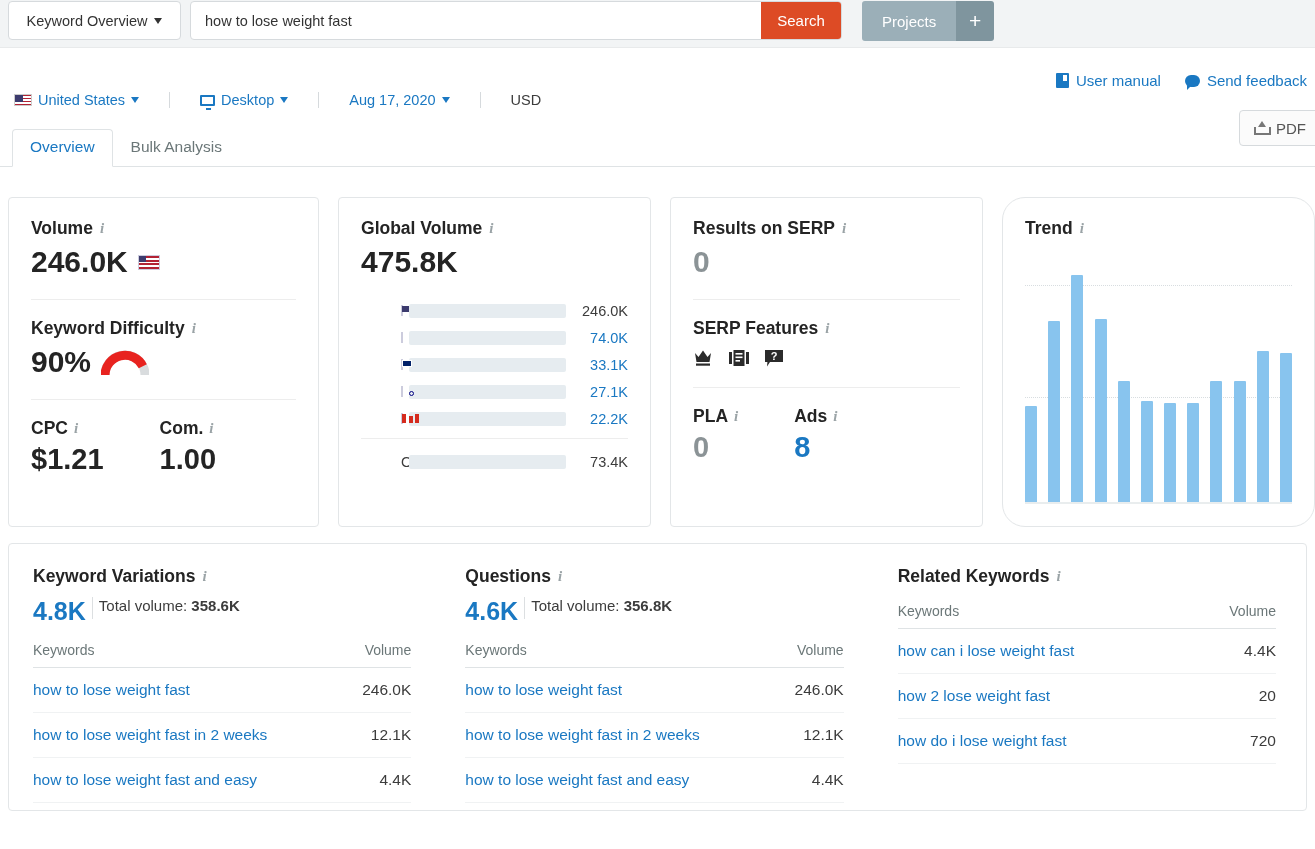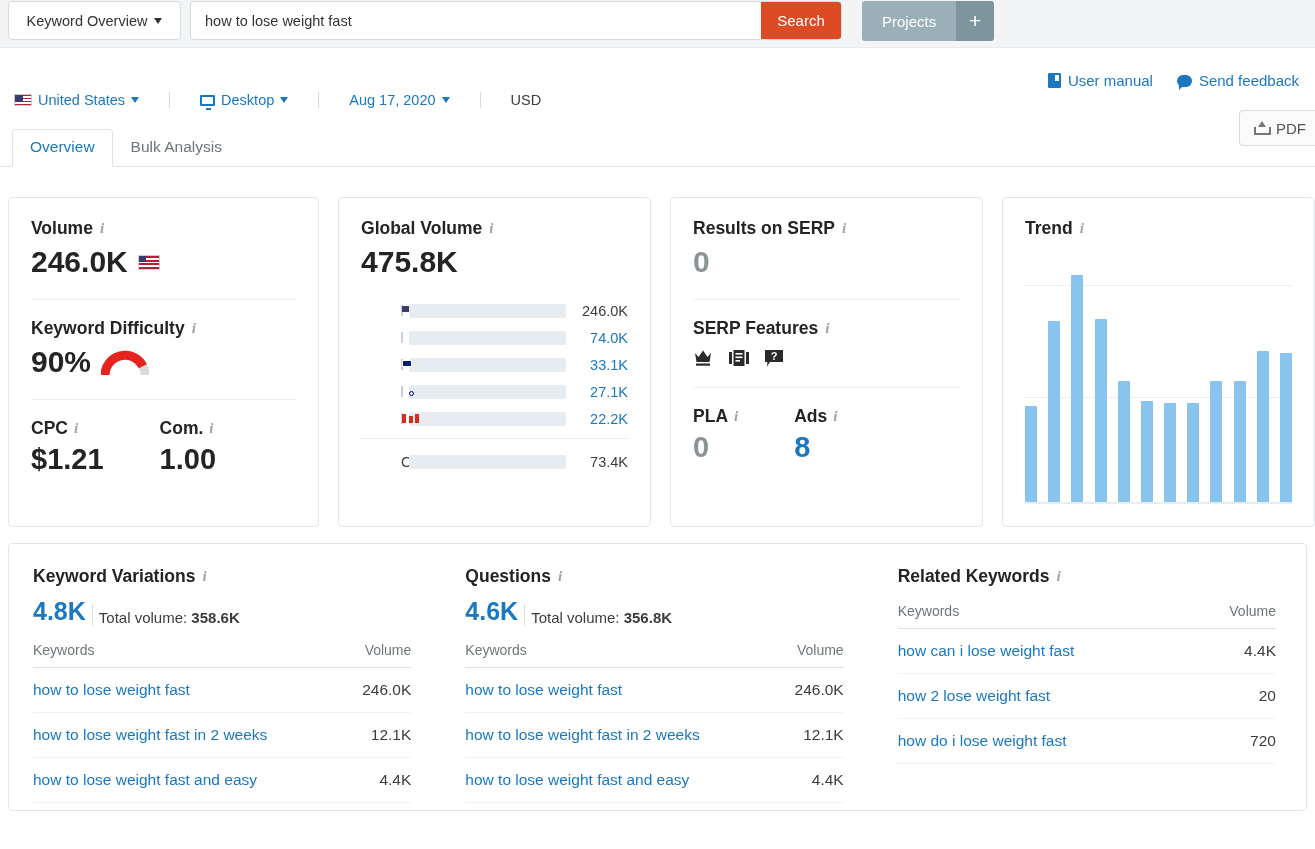--- a/index.html
+++ b/index.html
@@ -76,21 +76,21 @@
   }
   .flag-us::before { content:""; position:absolute; left:0; top:0; width:8px; height:7px; background:#3c3b6e; }
   .monitor {
     width: 15px; height: 11px; border: 2px solid #1a78c2; border-radius: 1px;
     position: relative; display:inline-block;
   }
   .monitor::after{content:"";position:absolute;left:4px;top:11px;width:5px;height:2px;background:#1a78c2;}
   .caret-blue { width: 0; height: 0; border-left: 4.5px solid transparent;
     border-right: 4.5px solid transparent; border-top: 6px solid #1a78c2; display:inline-block; }
 
-  .head-links { position: absolute; right: 16px; top: 24px; display: flex; gap: 24px; font-size: 15px; }
+  .head-links { position: absolute; right: 8px; top: 24px; display: flex; gap: 24px; font-size: 15px; }
   .head-links a { color: #1a78c2; text-decoration: none; display: flex; align-items: center; gap: 7px; cursor: pointer; }
   .ic-book { width: 13px; height: 15px; background:#1a78c2; border-radius: 1px; position: relative; display:inline-block; }
   .ic-book::after{content:"";position:absolute;right:2px;top:2px;width:4px;height:6px;background:#fff;}
   .ic-bubble { width: 15px; height: 12px; background:#1a78c2; border-radius: 7px; position: relative; display:inline-block; }
   .ic-bubble::after{content:"";position:absolute;left:2px;bottom:-3px;border-left:4px solid #1a78c2;border-bottom:4px solid transparent;}
   .pdf-btn {
     position: absolute; right: -6px; top: 62px; height: 36px;
     border: 1px solid #d6dadd; border-radius: 4px; background: #fbfbfb;
     display: flex; align-items: center; gap: 9px; padding: 0 14px;
     font-size: 15px; color: #555; cursor: pointer;
@@ -118,21 +118,21 @@
 
   
   .cards { display: flex; gap: 19px; padding: 14px 0 0 8px; }
   .card {
     background: #fff; border: 1px solid #e3e6e8; border-radius: 4px;
     height: 330px; padding: 20px 22px;
   }
   .card.c1 { width: 314px; }
   .card.c2 { width: 316px; }
   .card.c3 { width: 316px; }
-  .card.c4 { width: 316px; }
+  .card.c4 { width: 316px; border-radius: 23px; }
 
   .card-label { font-size: 17.5px; font-weight: 700; color: #242424; display:flex; align-items:center; gap:7px; }
   .info-i {
     font-family: "Liberation Serif", serif; font-style: italic; font-weight: 700;
     color: #9aa3a6; font-size: 15px; cursor: pointer;
   }
   .big-val { font-size: 30px; font-weight: 700; margin-top: 6px; display:flex; align-items:center; gap: 10px; }
   .big-val.gray { color: #8b9396; }
   .hr { height: 1px; background: #ededed; margin: 20px 0 18px; }
 
@@ -183,21 +183,21 @@
   .axis { position:absolute; left:0; right:0; bottom:0; height: 2px; background: #e9edee; }
 
   
   .bottom {
     margin: 16px 8px 0; border: 1px solid #e3e6e8; border-top: 1px solid #e3e6e8;
     border-radius: 4px; background: #fff; display: flex; height: 268px; overflow: hidden;
   }
   .tcol { flex: 1; padding: 22px 30px 0 24px; }
   .tcol + .tcol { border-left: 0; }
   .tcol-title { font-size: 17.5px; font-weight: 700; display:flex; align-items:center; gap:7px; }
-  .tcol-sum { display: flex; align-items: flex-end; gap: 6px; margin-top: 10px; }
+  .tcol-sum { display: flex; align-items: flex-start; gap: 6px; margin-top: 10px; }
   .tcol-count { font-size: 25px; font-weight: 700; color: #1a78c2; }
   .vsep { width: 1px; height: 22px; background: #dcdfe1; }
   .tcol-total { font-size: 15px; color: #3c3c3c; }
   .tcol-total b { font-weight: 700; }
   .thead { display: flex; justify-content: space-between; font-size: 14px; color: #6b7778;
     padding: 16px 0 9px; border-bottom: 1px solid #dfe3e5; }
   .trow { display: flex; justify-content: space-between; align-items: center;
     padding: 13px 0; border-bottom: 1px solid #f0f2f3; font-size: 15.5px; }
   .trow a { color: #1a78c2; text-decoration: none; cursor: pointer; }
   .trow .vol { color: #3c3c3c; }

